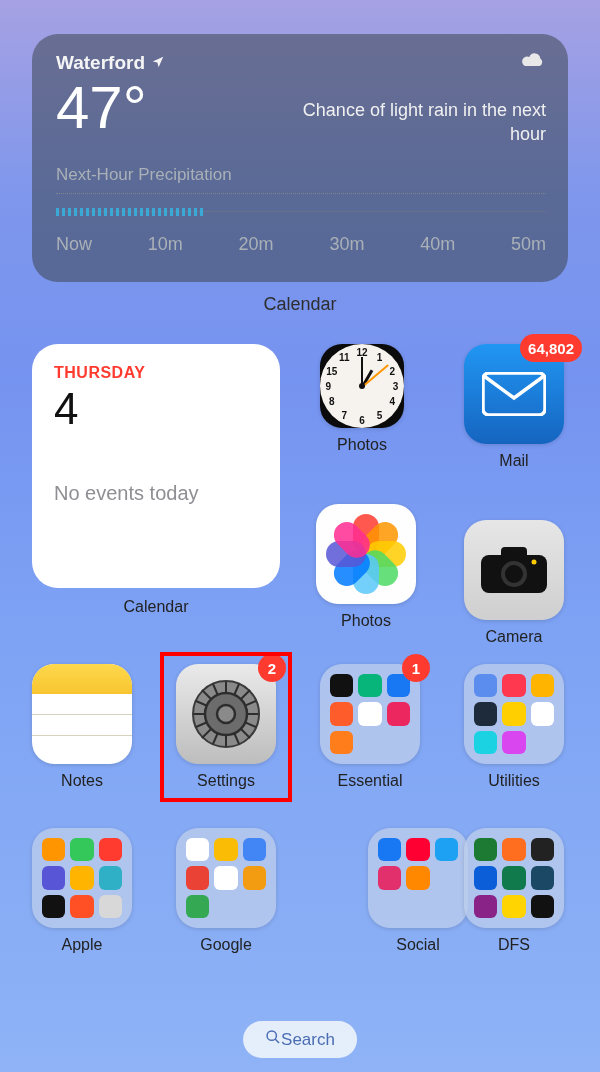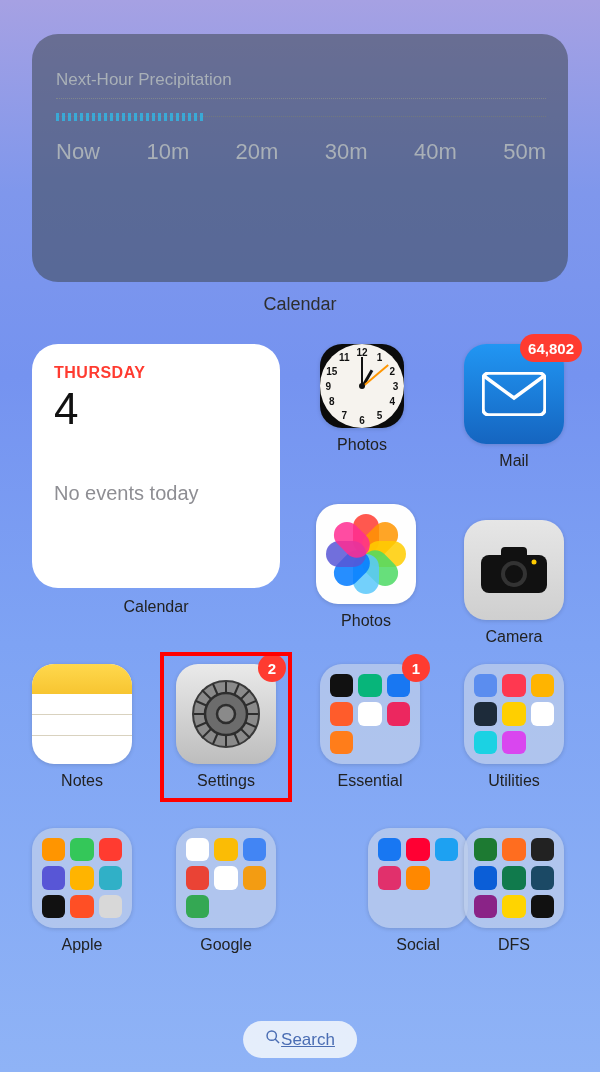--- a/index.html
+++ b/index.html
@@ -22,21 +22,21 @@
   .w-loc-row { display:flex; align-items:center; gap:6px; font-size:19px; font-weight:600; color:#f5f5f5; }
   .w-temp { font-size:60px; font-weight:300; color:#fff; line-height:1; margin-top:4px; }
   .w-forecast { max-width:260px; text-align:right; font-size:18px; color:#f0f0f0; margin-top:24px; line-height:1.35; }
   .w-precip-label { margin-top:18px; font-size:17px; color:#a9b0b7; }
   .w-sep { border-top:1px dotted #7e858c; margin-top:8px; }
   .w-precip-bar { margin-top:14px; height:8px; position:relative; }
   .w-precip-fill { position:absolute; left:0; top:0; height:8px; width:150px;
     background: repeating-linear-gradient(90deg,#3aa9d6 0 3px, transparent 3px 6px);
   }
   .w-precip-bg { position:absolute; left:0; top:3px; width:100%; height:0; border-top:1px dotted #72787f; }
-  .w-timeline { display:flex; justify-content:space-between; margin-top:18px; font-size:22px; color:#a9b0b7; }
+  .w-timeline { display:flex; justify-content:space-between; margin-top:18px; font-size:18px; color:#a9b0b7; }
   .weather-label { position:absolute; left:0; top:294px; width:600px; text-align:center; font-size:18px; color:#2e2e2e; }
 
   .cloud-icon svg { width:26px; height:18px; fill:#e8e8e8; }
   .loc-arrow svg { width:14px; height:14px; fill:#f5f5f5; }
 
   
   .app-label { text-align:center; font-size:16px; color:#222; margin-top:8px; font-weight:400; white-space:nowrap; }
   .icon-box { width:100px; height:100px; border-radius:22px; position:relative; box-shadow: 0 1px 4px rgba(0,0,0,0.15); }
   .app-spot { position:absolute; display:flex; flex-direction:column; align-items:center; }
 
@@ -84,28 +84,49 @@
   .settings-face svg { width:72px; height:72px; }
 
   
   .folder-face { background:rgba(190,205,235,0.75); display:grid; grid-template-columns:repeat(3,1fr); grid-template-rows:repeat(3,1fr); gap:5px; padding:10px; }
   .mini { border-radius:6px; background:#fff; }
 
   .highlight-box { position:absolute; border:4px solid #ff0000; }
   
   .search-pill { position:absolute; left:50%; transform:translateX(-50%); bottom:14px;
     background:rgba(245,248,252,0.85); border-radius:22px; padding:8px 22px;
-    display:flex; align-items:center; color:#4a6db3; font-size:17px; font-weight:500;text-decoration:underline;}
+    display:flex; align-items:center; color:#4a6db3; font-size:17px; font-weight:500;}
   .search-pill svg { width:16px; height:16px; stroke:#4a6db3; fill:none; stroke-width:2.2; }
 
 </style>
 </head>
 <body>
 
 <div class="weather-widget">
+  <div class="weather-top">
+    <div>
+      <div class="w-loc-row">
+        <span>Waterford</span>
+        <span class="loc-arrow">
+          <svg viewBox="0 0 24 24">
+              <path d="M3 11l18-8-8 18-2-8-8-2z"></path>
+            </svg>
+        </span>
+      </div>
+      <div class="w-temp">47°</div>
+    </div>
+    <div style="display:flex; flex-direction:column; align-items:flex-end;">
+      <span class="cloud-icon">
+        <svg viewBox="0 0 32 20">
+            <path d="M25 7a7 7 0 0 0-13.5-2A5.5 5.5 0 0 0 6 16h18a5 5 0 0 0 1-9z"></path>
+          </svg>
+      </span>
+      <div class="w-forecast">Chance of light rain in the next hour</div>
+    </div>
+  </div>
   <div class="w-precip-label">Next-Hour Precipitation</div>
   <div class="w-sep"></div>
   <div class="w-precip-bar">
     <div class="w-precip-bg"></div>
     <div class="w-precip-fill"></div>
   </div>
   <div class="w-timeline">
     <span>Now</span>
     <span>10m</span>
     <span>20m</span>

